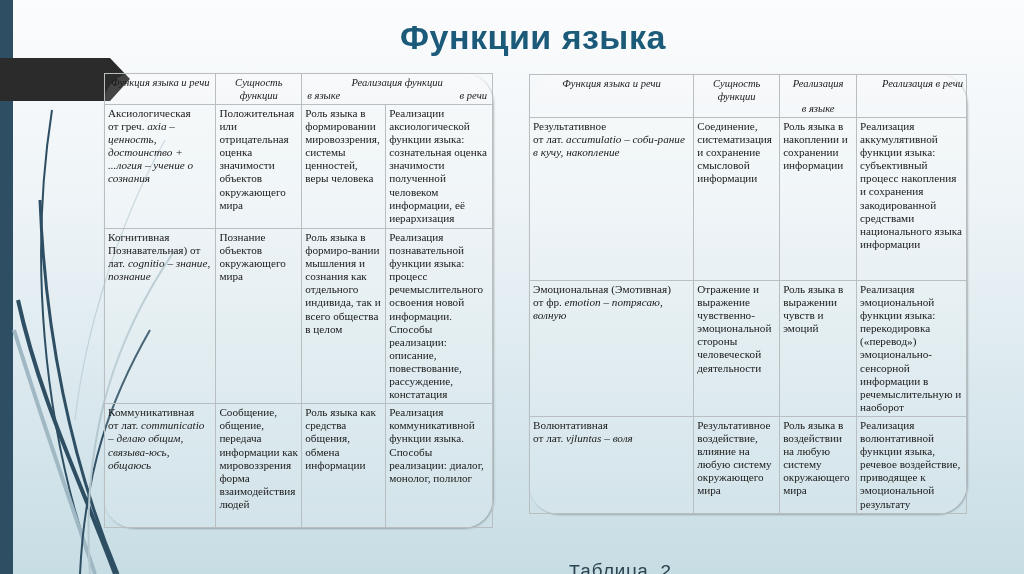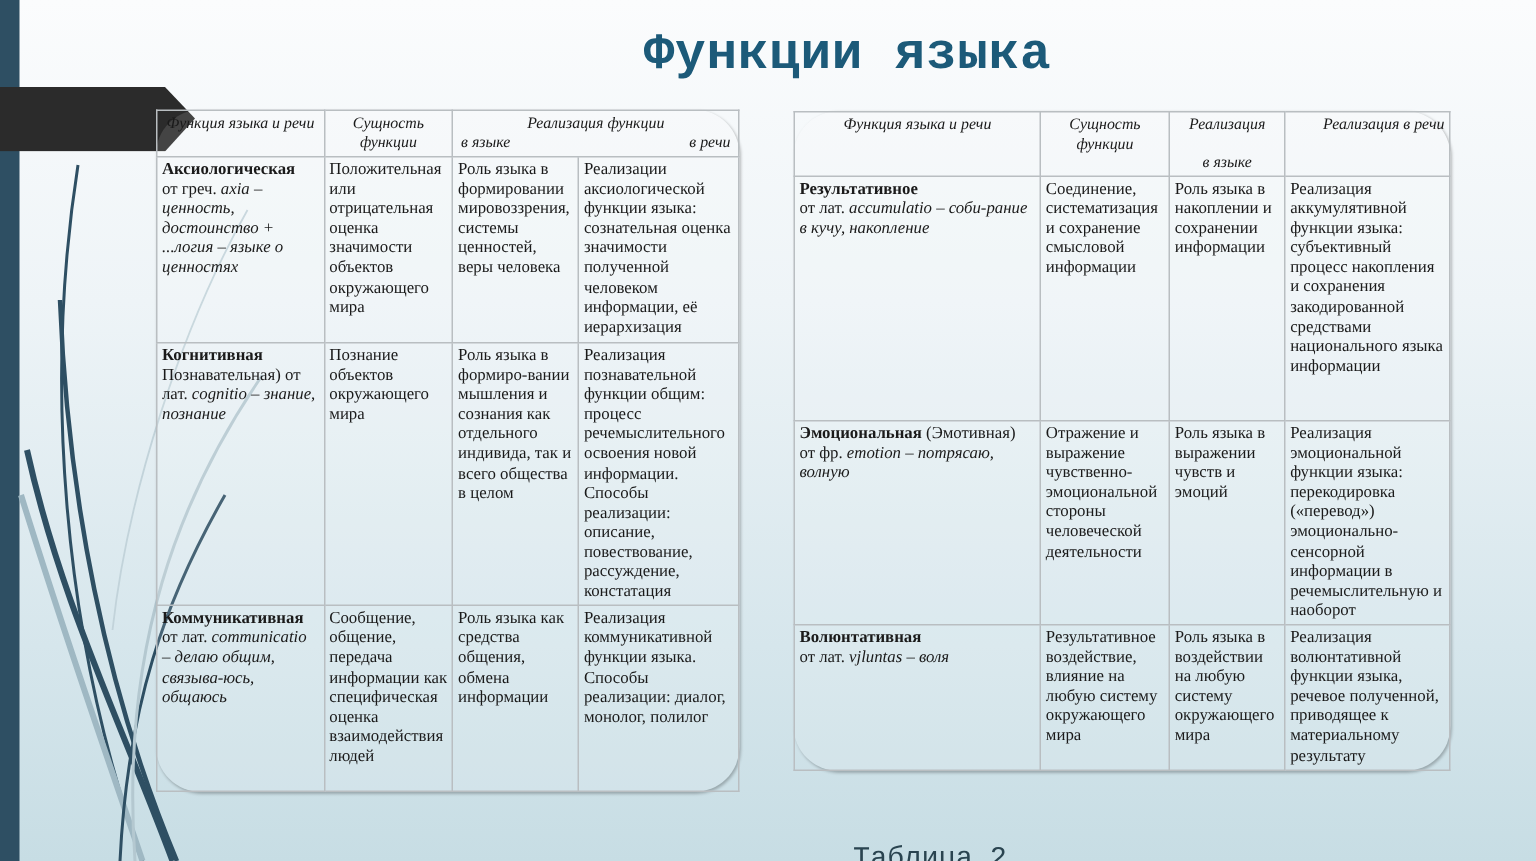--- a/index.html
+++ b/index.html
@@ -12,41 +12,41 @@
       position: absolute; left: 0; top: 0; width: 13px; height: 574px;
       background: #2e4f63;
     }
     .arrow-banner {
       position: absolute; left: 0; top: 58px; width: 130px; height: 43px;
       background: #2b2b2b;
       clip-path: polygon(0 0, 110px 0, 130px 21px, 110px 43px, 0 43px);
     }
     .swirls { position: absolute; left: 0; top: 0; width: 200px; height: 574px; }
     .title {
-      position: absolute; left: 400px; top: 18px; width: 330px; text-align: center;
-      font-family: Liberation Mono, monospace; font-weight: bold; font-size: 34px;
+      position: absolute; left: 400px; top: 18px; width: 330px; text-align: left;
+      font-family: Liberation Sans, sans-serif; font-weight: bold; font-size: 34px;
       color: #1c5a79; letter-spacing: 0.5px;
     }
     .caption {
       position: absolute; left: 520px; top: 537px; width: 200px; text-align: center;
       font-family: Liberation Mono, monospace; font-size: 19px; color: #2a4450; margin-top: 24px;
     }
     table.fn {
       position: absolute; border-collapse: collapse;
       font-size: 11.2px; line-height: 13.1px; color: #1a1a1a;
       background: rgba(255,255,255,0.12);
       box-shadow: 1px 1px 2px rgba(0,0,0,0.25);
       border-radius: 30px;
     }
     table.fn td, table.fn th {
       border: 1.5px solid #b9bec1; vertical-align: top; text-align: left;
       padding: 2px 3px; font-weight: normal;
     }
     table.fn th { font-style: italic; text-align: center; font-size: 10.6px; line-height: 13px; }
-    table.fn .fname { font-weight: bold; }
+    table.fn .fname { font-weight: normal; }
     table.fn i { font-style: italic; text-align: center; }
     #tblA { left: 104px; top: 73px; width: 389px; }
     #tblB { left: 529px; top: 74px; width: 438px; }
     .hdr-split { display: flex; justify-content: space-between; padding: 0 2px; }
     .hdr-sub { display: block; margin-top: 12px; }
   </style>
 </head>
 <body>
 
 <div class="left-bar"></div>
@@ -82,45 +82,45 @@
         <span>в языке</span>
         <span>в речи</span>
       </div>
     </th>
   </tr>
   <tr style="height:124px">
     <td>
       <span class="fname">Аксиологическая</span><br>
       <span>от греч.</span>
       <i>axia</i>
-      <i>– ценность, достоинство + ...логия – языке о ценностях</i>
+      <i>– ценность, достоинство + ...логия – учение о сознания</i>
     </td>
     <td>Положительная или отрицательная оценка значимости объектов окружающего мира</td>
     <td>Роль языка в формировании мировоззрения, системы ценностей, веры человека</td>
     <td>Реализации аксиологической функции языка: сознательная оценка значимости полученной человеком информации, её иерархизация</td>
   </tr>
   <tr style="height:173px">
     <td>
       <span class="fname">Когнитивная</span><br>
       <span>Познавательная) от лат.</span>
       <i>cognitio</i>
       <i>– знание, познание</i>
     </td>
     <td>Познание объектов окружающего мира</td>
     <td>Роль языка в формиро-вании мышления и сознания как отдельного индивида, так и всего общества в целом</td>
-    <td>Реализация познавательной функции общим: процесс речемыслительного освоения новой информации. Способы реализации: описание, повествование, рассуждение, констатация</td>
+    <td>Реализация познавательной функции языка: процесс речемыслительного освоения новой информации. Способы реализации: описание, повествование, рассуждение, констатация</td>
   </tr>
   <tr style="height:124px">
     <td>
       <span class="fname">Коммуникативная</span><br>
       <span>от лат.</span>
       <i>communicatio</i>
       <i>– делаю общим, связыва-юсь, общаюсь</i>
     </td>
-    <td>Сообщение, общение, передача информации как специфическая оценка взаимодействия людей</td>
+    <td>Сообщение, общение, передача информации как мировоззрения форма взаимодействия людей</td>
     <td>Роль языка как средства общения, обмена информации</td>
     <td>Реализация коммуникативной функции языка. Способы реализации: диалог, монолог, полилог</td>
   </tr>
 </tbody>
   </table>
 
 <table class="fn" id="tblB">
   <colgroup>
     <col style="width:165px">
       <col style="width:86px">
@@ -161,18 +161,18 @@
   </tr>
   <tr style="height:88px">
     <td>
       <span class="fname">Волюнтативная</span><br>
       <span>от лат.</span>
       <i>vjluntas</i>
       <i>– воля</i>
     </td>
     <td>Результативное воздействие, влияние на любую систему окружающего мира</td>
     <td>Роль языка в воздействии на любую систему окружающего мира</td>
-    <td>Реализация волюнтативной функции языка, речевое полученной, приводящее к материальному результату</td>
+    <td>Реализация волюнтативной функции языка, речевое воздействие, приводящее к эмоциональной результату</td>
   </tr>
 </tbody>
   </table>
 
 <div class="caption">Таблица 2</div>
 
 </body></html>

